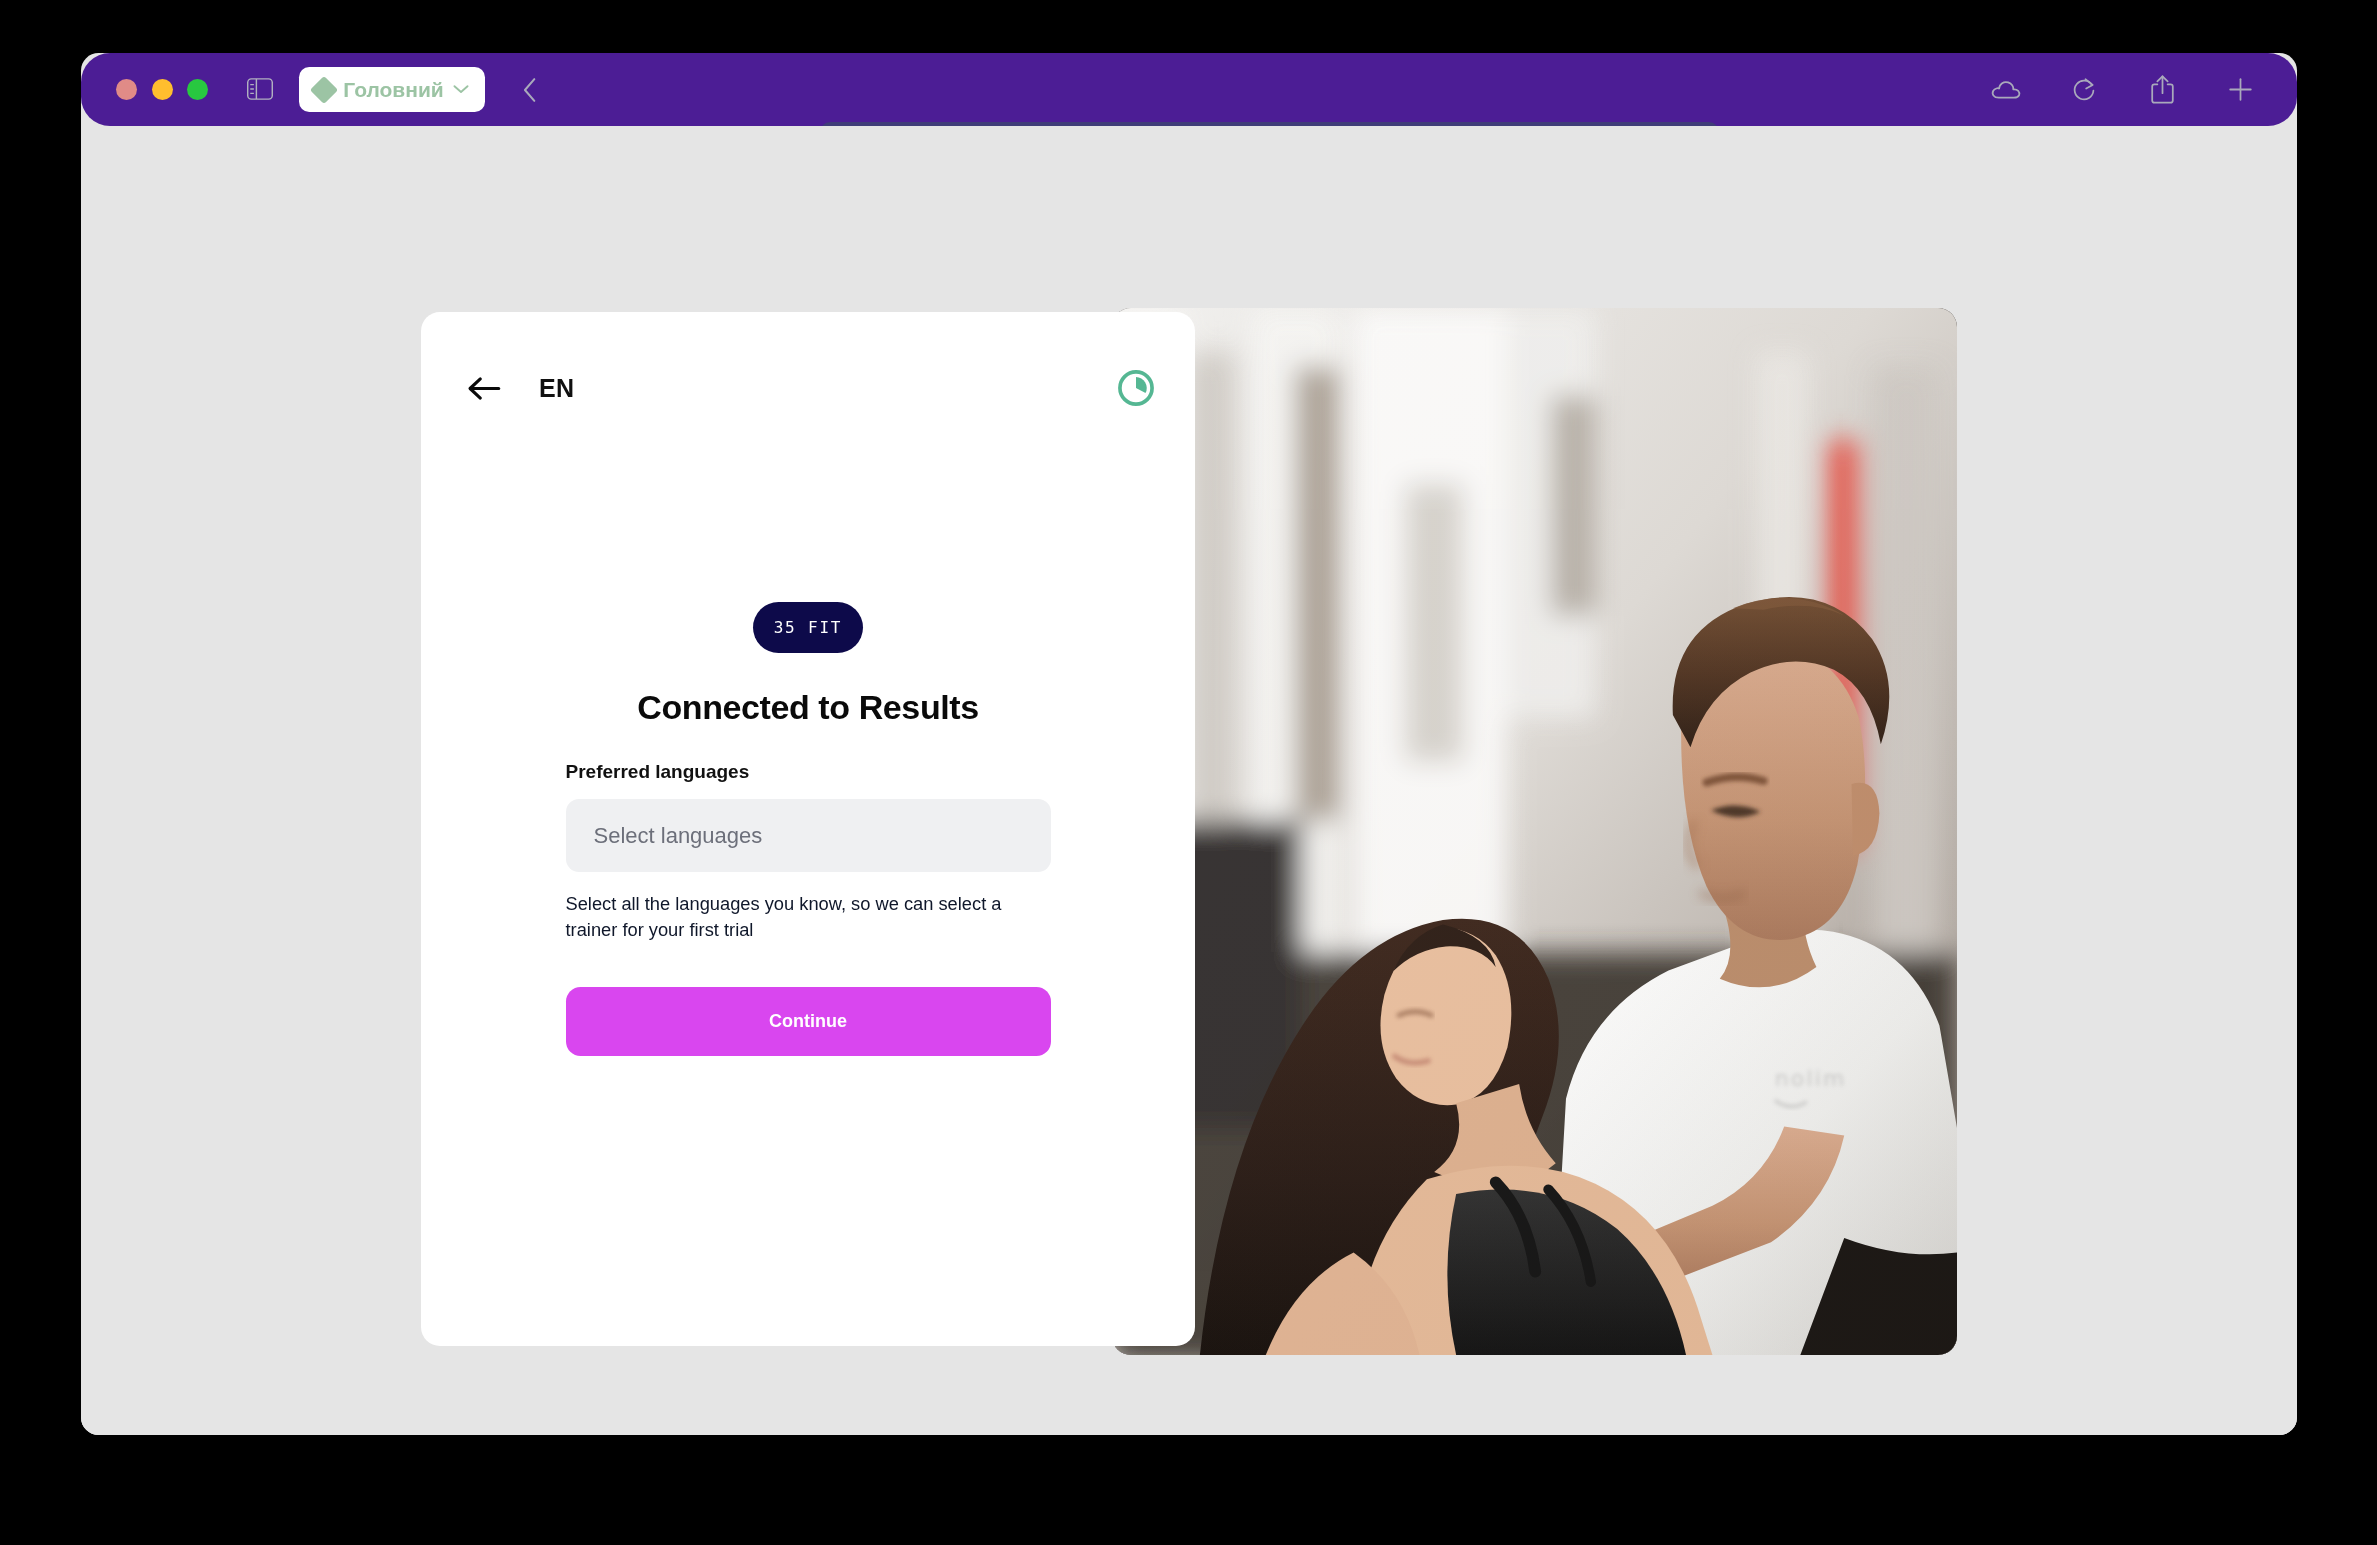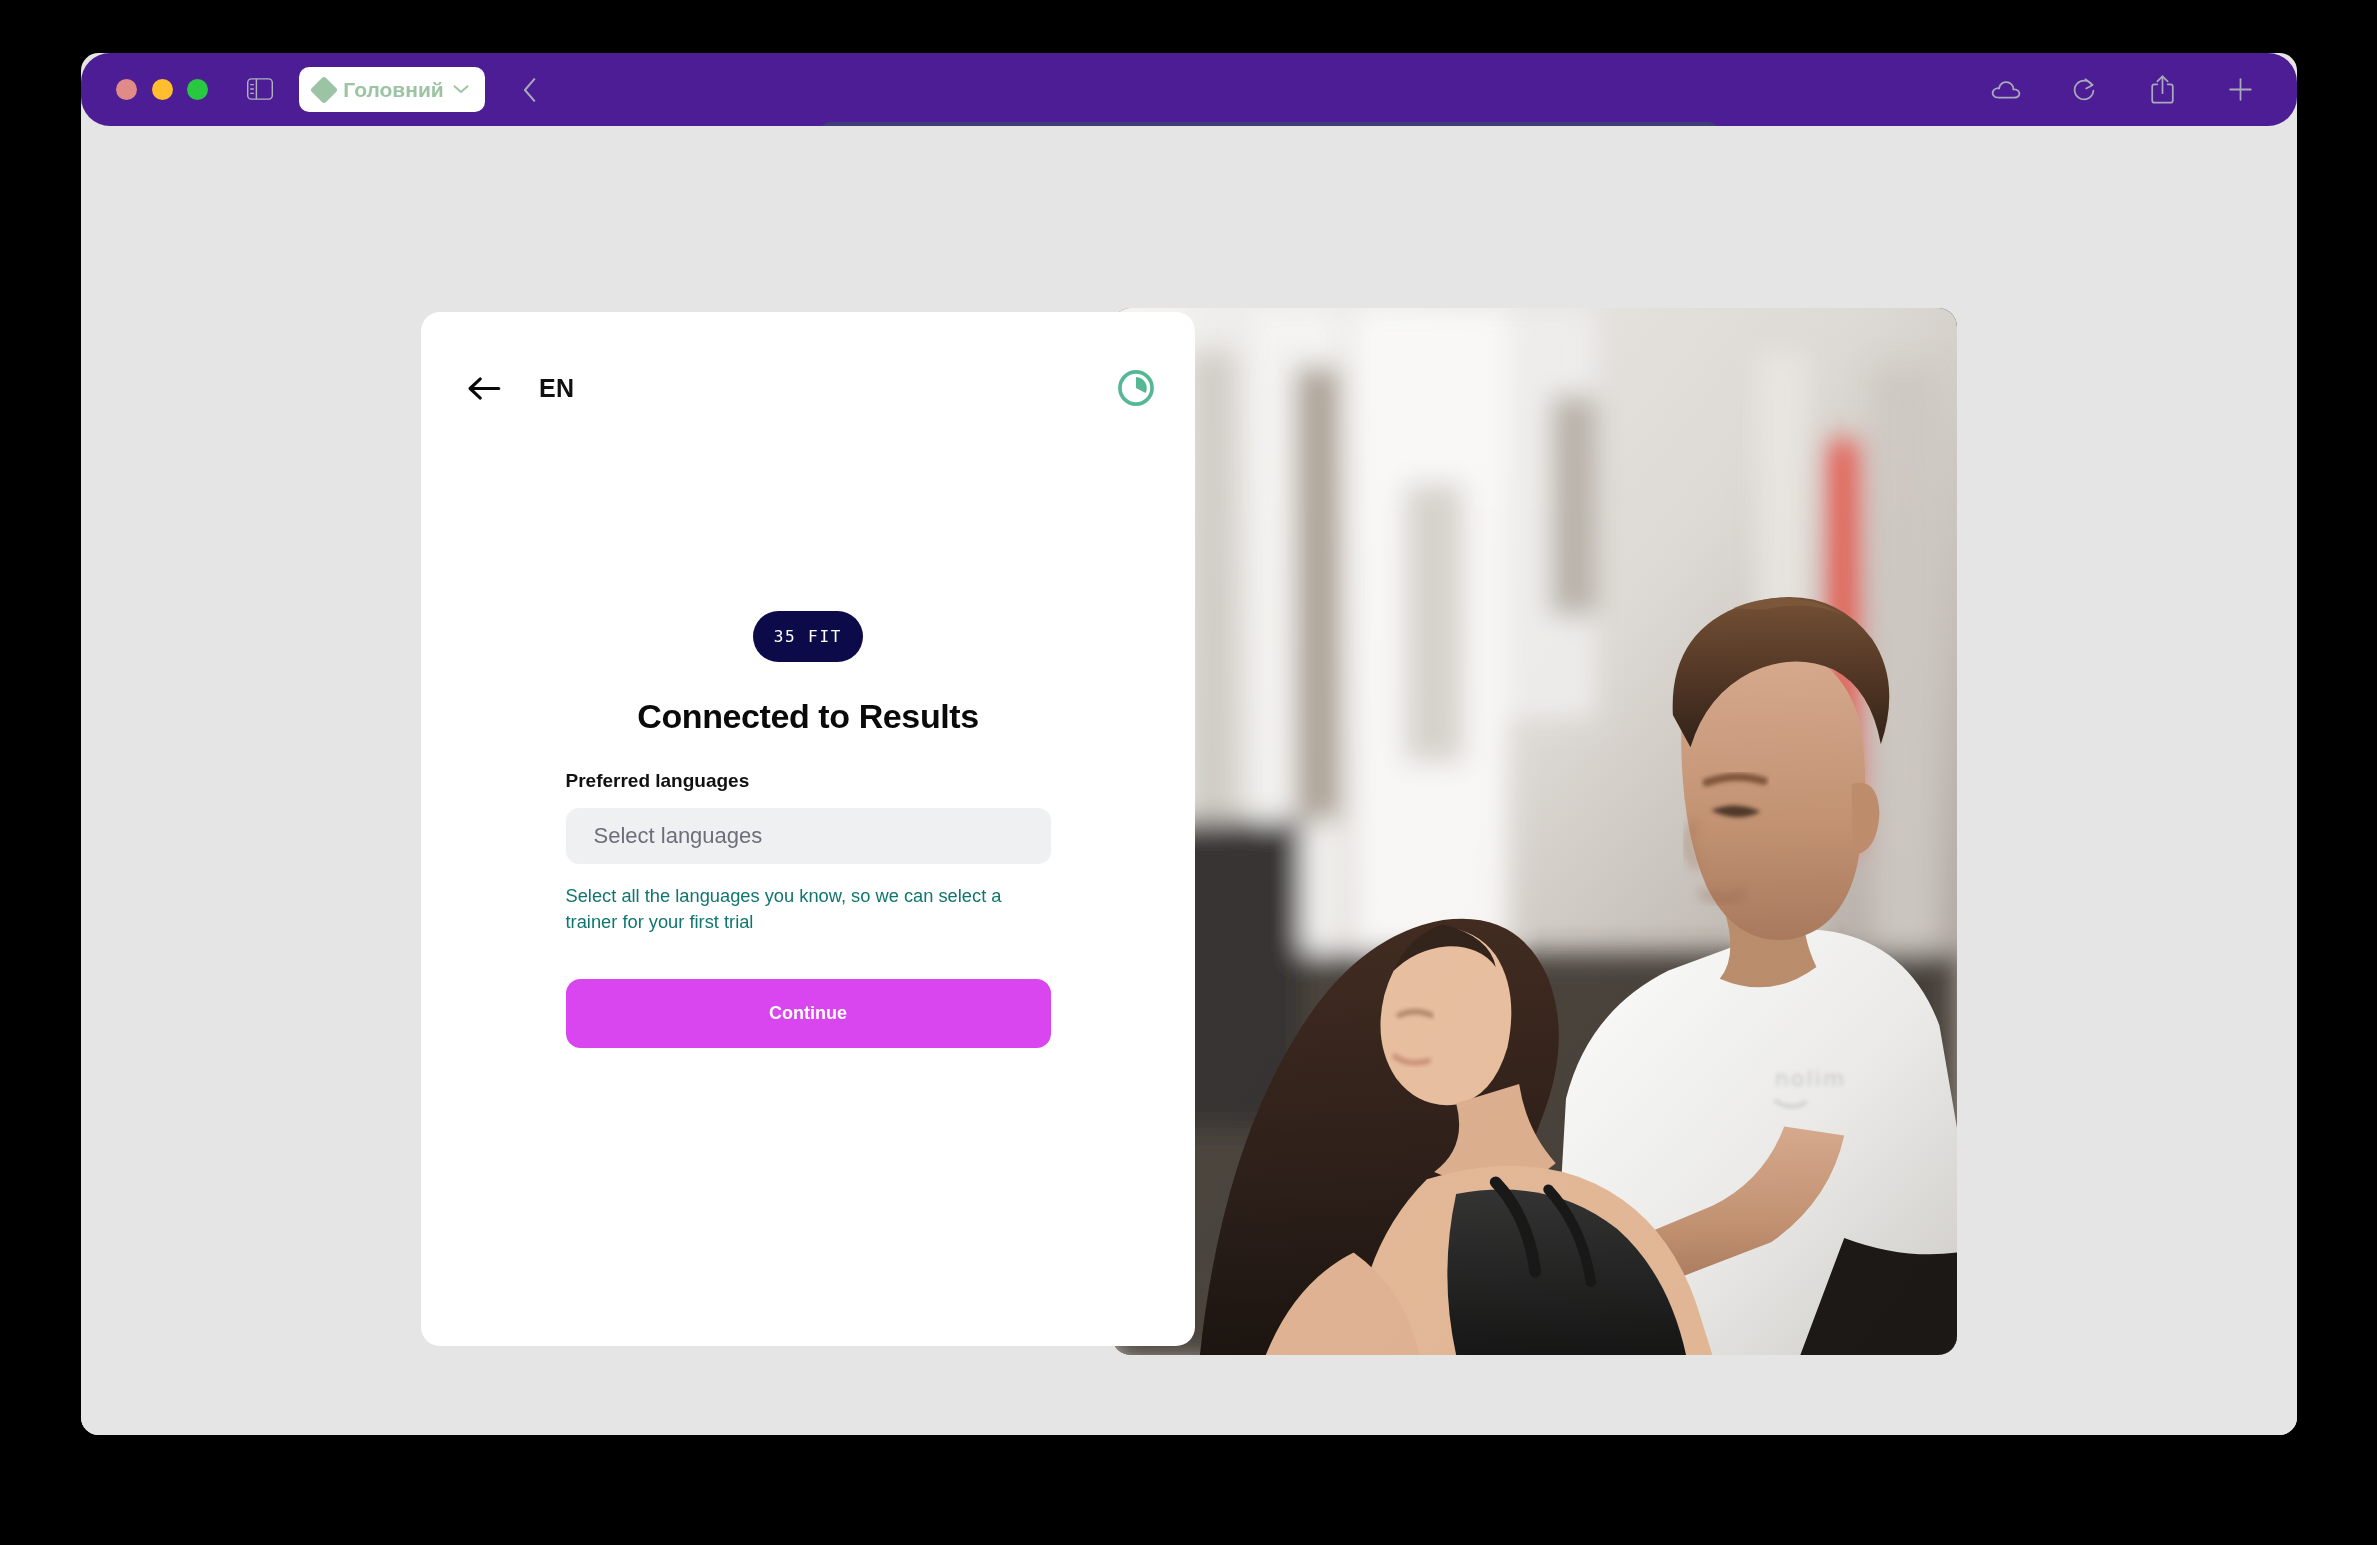--- a/index.html
+++ b/index.html
@@ -236,37 +236,37 @@
     margin-top: 34px;
   }
   #field-label {
     font-size: 19px;
     font-weight: 700;
     color: #111111;
     margin-bottom: 16px;
   }
   #language-input {
     width: 100%;
-    height: 56px;
+    height: 73px;
     background: #eff0f2;
     border: none;
     border-radius: 13px;
     padding: 0 28px;
     font-family: "Liberation Sans", sans-serif;
     font-size: 22px;
     color: #6c6f7a;
     outline: none;
   }
   #language-input::placeholder { color: #6c6f7a; }
 
   #field-hint {
     margin-top: 19px;
     font-size: 18.3px;
     line-height: 1.42;
-    color: #0f766e;
+    color: #0f172a;
     max-width: 439px;
   }
 
   #continue-button {
     width: 485px;
     height: 69px;
     margin-top: 44px;
     background: #d946ef;
     border: none;
     border-radius: 14.6px;

